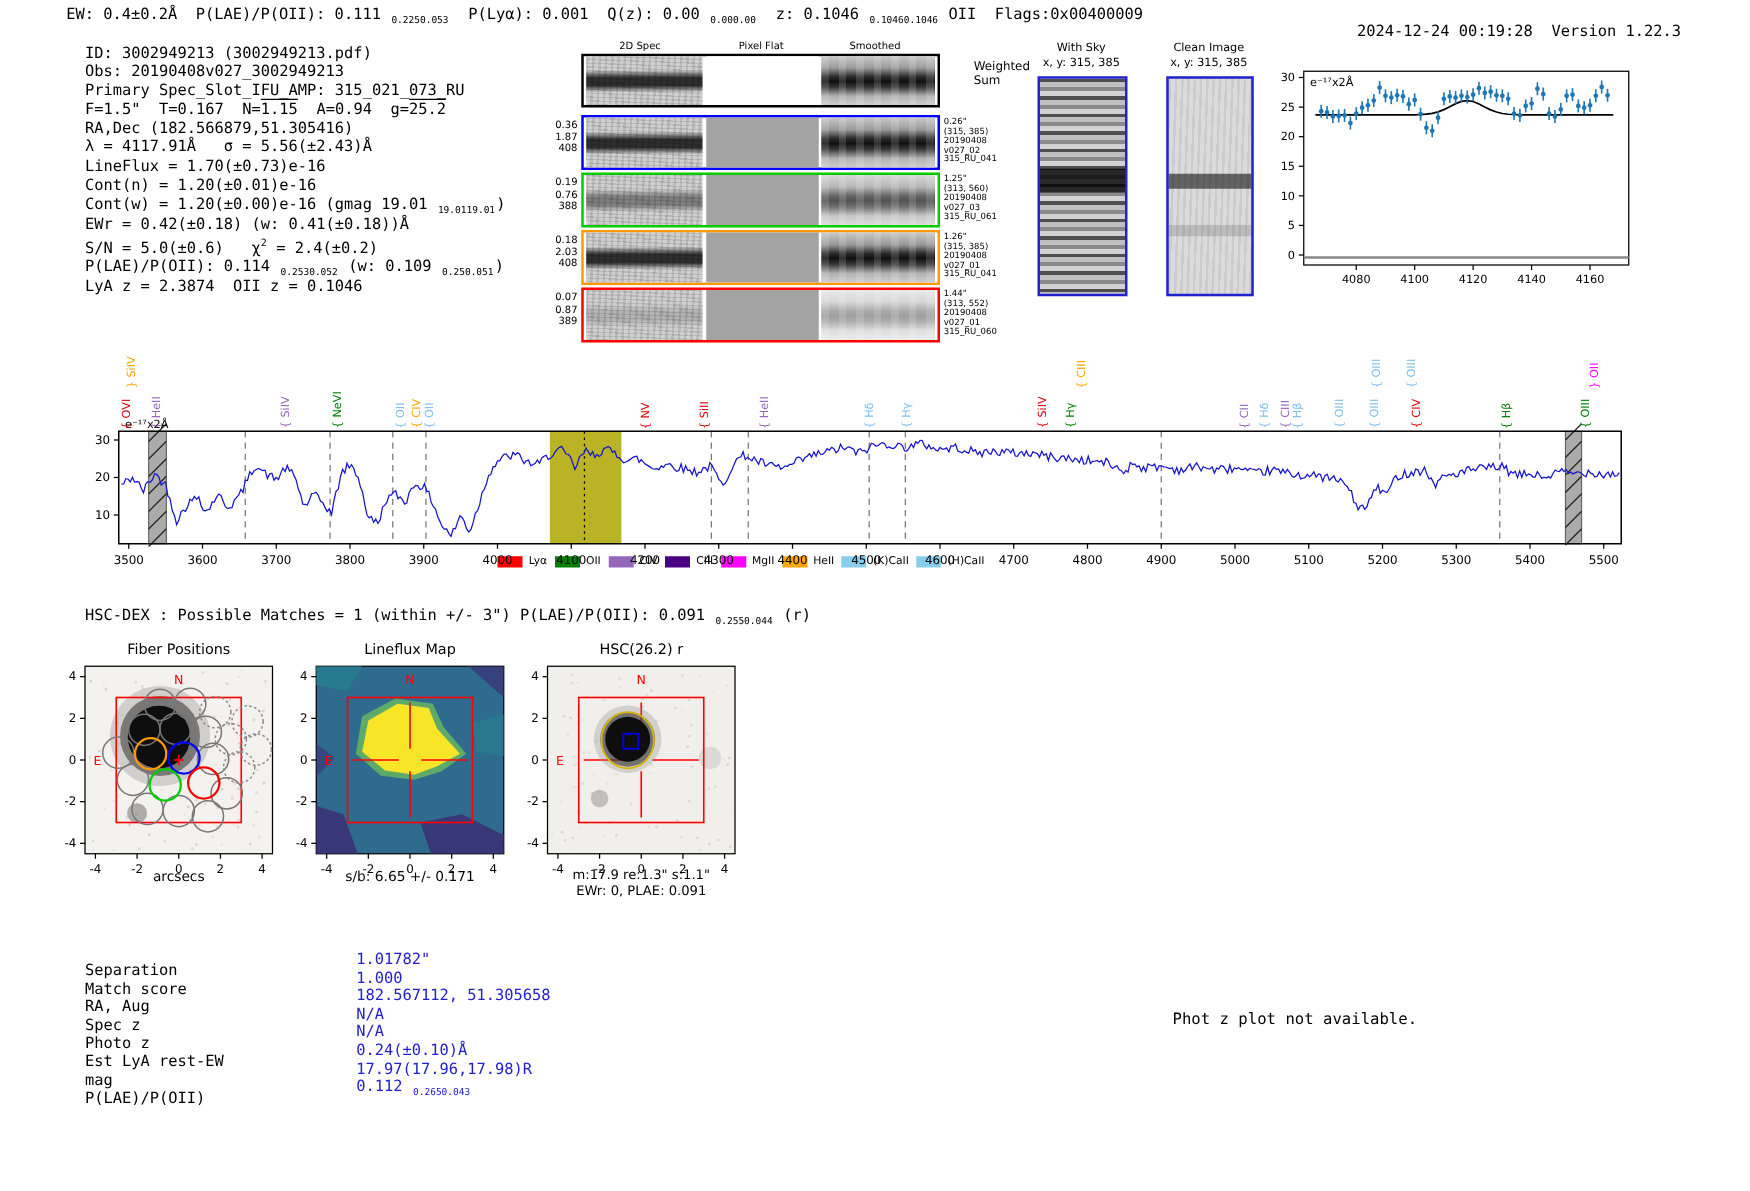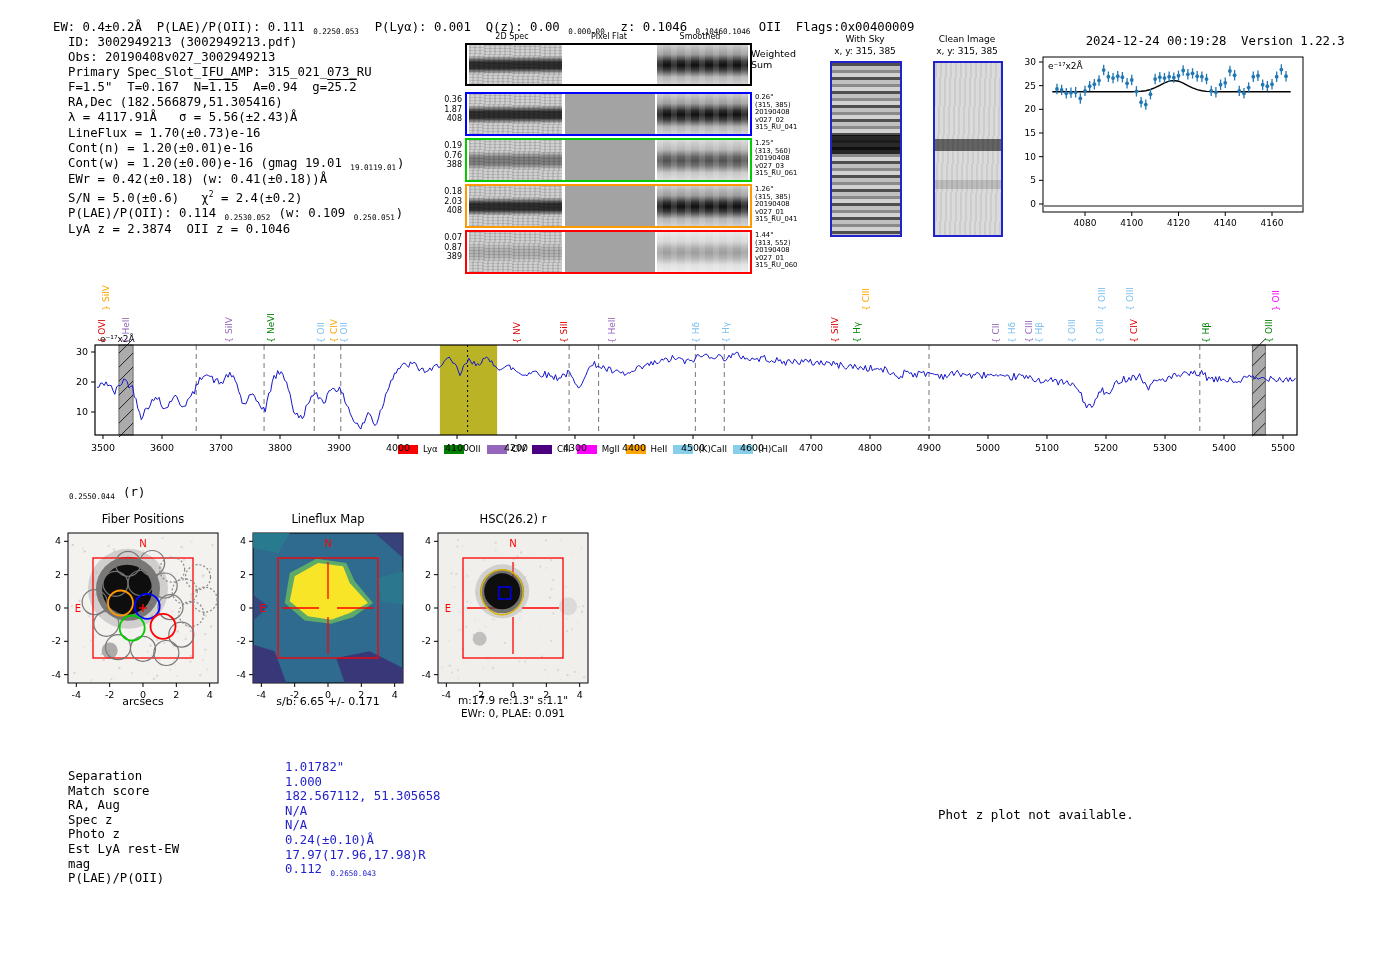--- a/index.html
+++ b/index.html
@@ -1,20 +1,20 @@
 <!DOCTYPE html>
 <html><head>
 <meta charset="utf-8">
 <style>
   html,body{margin:0;padding:0;background:#fff;}
   #page{position:relative;width:1400px;height:953px;background:#fff;overflow:hidden;
         font-family:"DejaVu Sans",sans-serif;color:#000;}
   .mono{font-family:"DejaVu Sans Mono",monospace;}
   .abs{position:absolute;}
-  .hdr{font-size:12.3px;white-space:pre;margin-top:16px;}
+  .hdr{font-size:12.3px;white-space:pre;}
   .infoline{font-size:12.3px;line-height:15.1px;white-space:pre;}
   .frac{display:inline-flex;flex-direction:row;font-size:7.6px;line-height:1.08;
         vertical-align:-3px;text-align:left;margin:0 1px;}
   sup.s1{font-size:8px;}
   .ov{text-decoration:overline;}
   .colhdr{font-size:8px;text-align:center;width:90px;}
   .strip{position:absolute;top:0;height:100%;}
   .s2d{left:2px;width:93px;background:
        repeating-linear-gradient(93deg,rgba(0,0,0,.10) 0 2px,rgba(0,0,0,0) 2px 5px),
        repeating-linear-gradient(2deg,rgba(0,0,0,.09) 0 1px,rgba(255,255,255,.06) 1px 3px),#cdcdcd;}
@@ -85,21 +85,21 @@
 
   <div class="abs" style="left:465px;top:43px;width:283px;height:39px;border:2px solid #000;background:#fff;">
     <div class="strip s2d">
         <div class="bandov"></div>
       </div>
     <div class="strip flat white"></div>
     <div class="strip smoothwrap">
         <div class="smooth"></div>
       </div>
   </div>
-  <div class="abs" style="left:751px;top:48px;font-size:9.5px;line-height:11px;white-space:pre-line;">Weighted
+  <div class="abs" style="left:779px;top:48px;font-size:9.5px;line-height:11px;white-space:pre-line;">Weighted
 Sum</div>
 
   <div class="abs" style="left:465px;top:92px;">
 
       <div class="specrow" data-band="strong" style="border-color: rgb(0, 0, 255);">
         <div class="strip s2d">
           <div class="bandov"></div>
         </div>
         <div class="strip flat"></div>
         <div class="strip smoothwrap">
@@ -221,21 +221,21 @@
         <span class="sw" style="background: rgb(135, 206, 235);"></span>
         <span>(K)CaII</span>
       </span>
 
       <span class="legenditem">
         <span class="sw" style="background: rgb(135, 206, 235);"></span>
         <span>(H)CaII</span>
       </span>
     </div>
 
-  <div class="abs mono" style="left:68px;top:485px;font-size:12.3px;"><span class="frac">
+  <div class="abs mono" style="left:68px;top:485px;font-size:12.3px;"><span>HSC-DEX : Possible Matches = 1 (within +/- 3")  P(LAE)/P(OII): 0.091 </span><span class="frac">
         <span>0.255</span>
         <span>0.044</span>
       </span><span> (r)</span></div>
 
   <div class="abs ctitle" style="left:68px;top:512px;width:150px;">Fiber Positions</div>
   <div class="abs ctitle" style="left:253px;top:512px;width:150px;">Lineflux Map</div>
   <div class="abs ctitle" style="left:438px;top:512px;width:150px;">HSC(26.2) r</div>
   <div class="abs ccap" style="left:68px;top:695px;width:150px;">arcsecs</div>
   <div class="abs ccap" style="left:238px;top:695px;width:180px;">s/b: 6.65 +/- 0.171</div>
   <div class="abs ccap" style="left:423px;top:694px;width:180px;font-size:10.5px;">m:17.9 re:1.3" s:1.1"</div>

